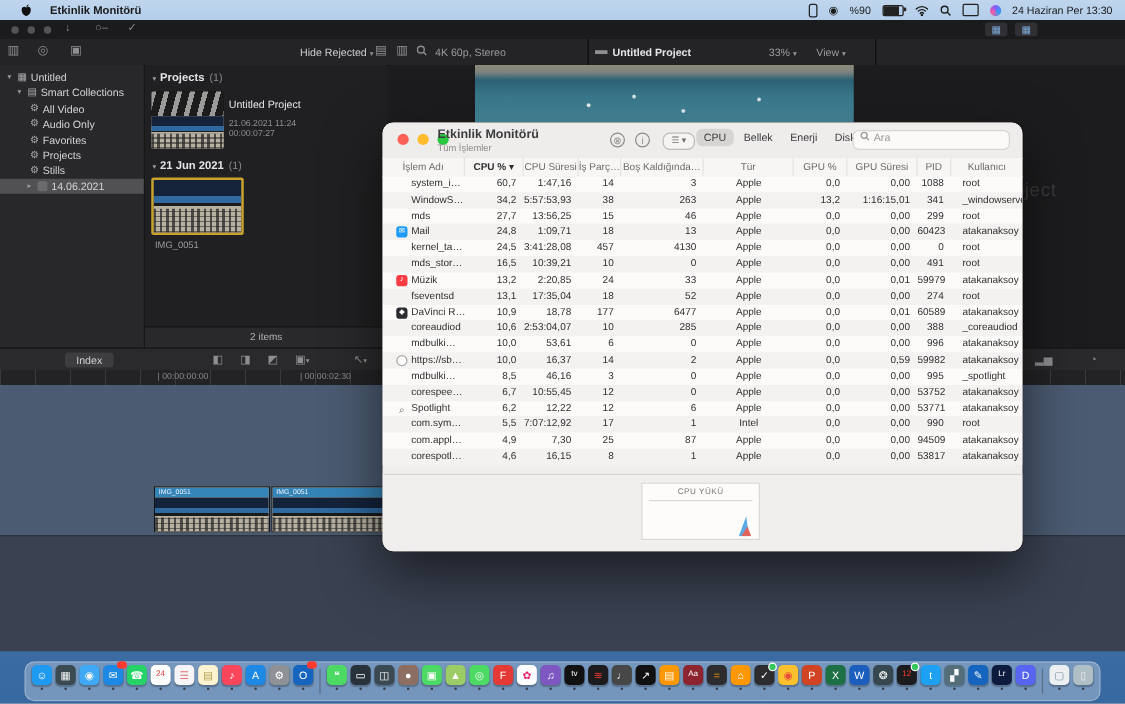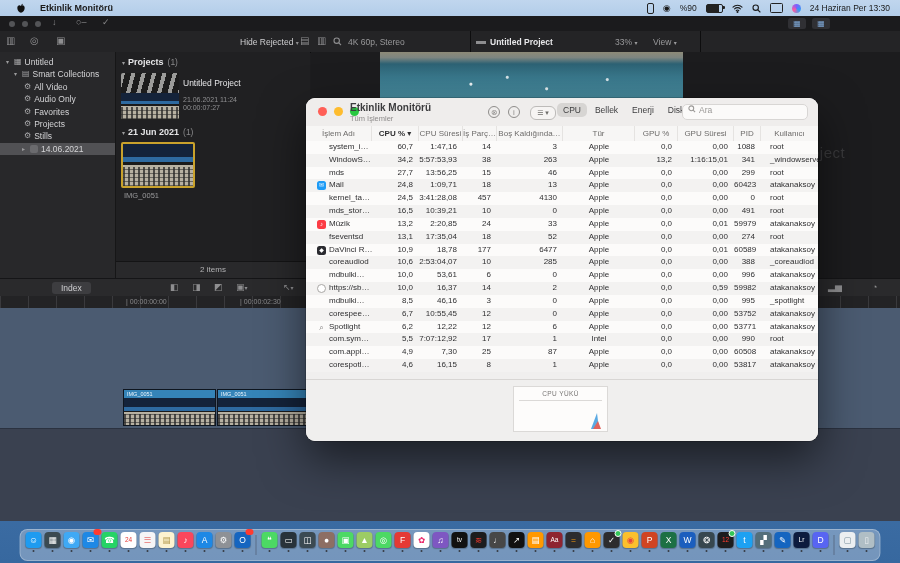--- a/index.html
+++ b/index.html
@@ -585,21 +585,21 @@
             <span class="pic" style="visibility: hidden;"></span>
             <span>com.appl…</span>
           </div>
           <div class="cell c-r">4,9</div>
           <div class="cell c-r">7,30</div>
           <div class="cell c-r">25</div>
           <div class="cell c-r">87</div>
           <div class="cell c-c">Apple</div>
           <div class="cell c-r">0,0</div>
           <div class="cell c-r">0,00</div>
-          <div class="cell c-r">60508</div>
+          <div class="cell c-r">94509</div>
           <div class="cell c-user">atakanaksoy</div>
         </div>
         <div class="am-row">
           <div class="cell c-name">
             <span class="pic" style="visibility: hidden;"></span>
             <span>corespotl…</span>
           </div>
           <div class="cell c-r">4,6</div>
           <div class="cell c-r">16,15</div>
           <div class="cell c-r">8</div>

